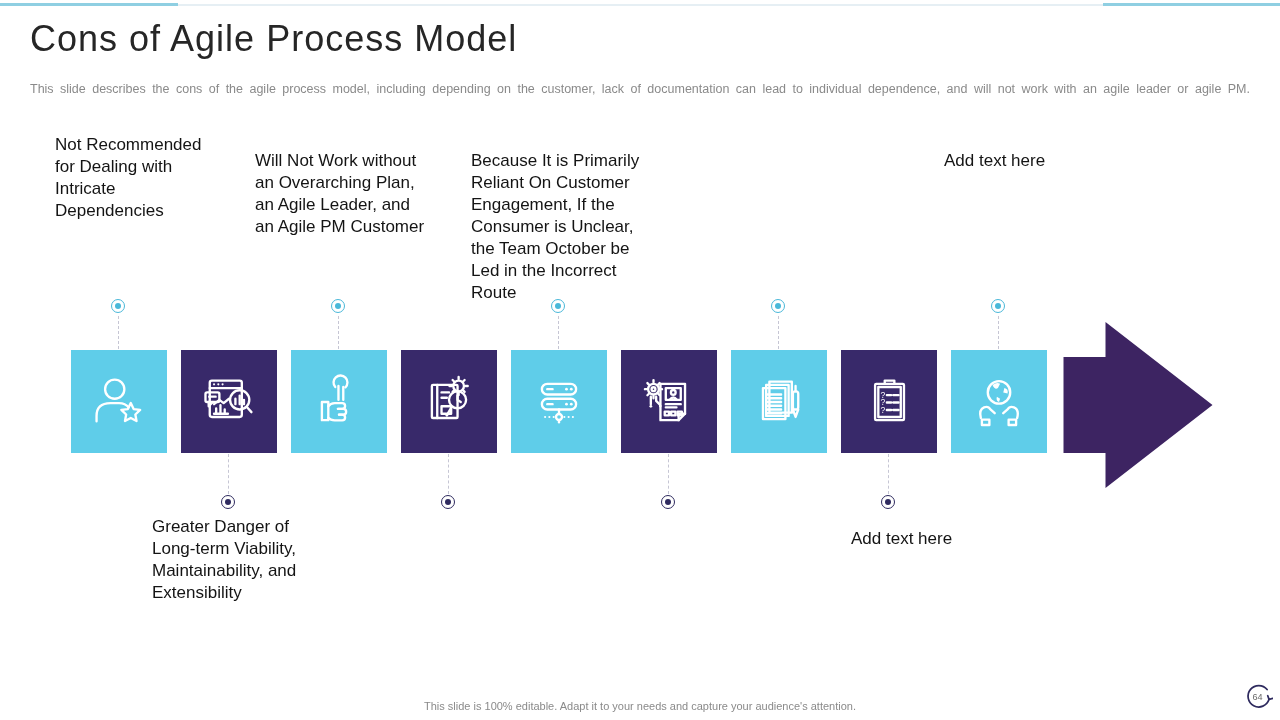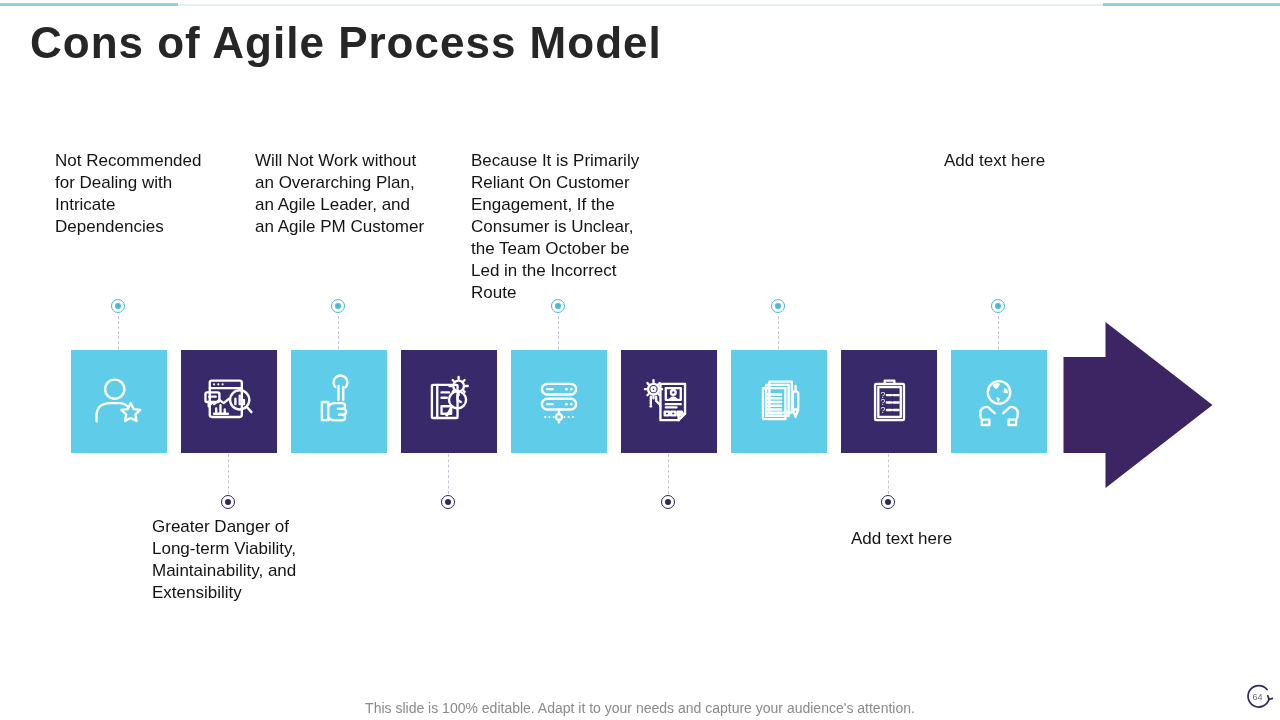--- a/index.html
+++ b/index.html
@@ -3,27 +3,27 @@
 <meta charset="utf-8">
 <style>
   html,body{margin:0;padding:0;background:#fff;}
   .slide{position:relative;width:1280px;height:720px;background:#ffffff;overflow:hidden;
          font-family:"Liberation Sans",sans-serif;}
   
   .topline-full{position:absolute;top:4px;left:0;right:0;height:2px;background:#e6eff4;}
   .topline-left{position:absolute;top:3px;left:0;width:178px;height:3px;background:#8fcfe2;}
   .topline-right{position:absolute;top:3px;left:1103px;right:0;height:3px;background:#8fcfe2;}
   
-  .title{position:absolute;left:30px;top:18px;font-size:44px;font-weight:bold;color:#262626;
+  .title{position:absolute;left:30px;top:18px;font-size:36px;font-weight:normal;color:#262626;
          letter-spacing:1px;white-space:nowrap;}
   .subtitle{position:absolute;left:30px;top:81px;width:1220px;font-size:12.5px;color:#8a8a8a;
             text-align:justify;text-align-last:justify;line-height:16px;}
   
   .label{position:absolute;font-size:17px;line-height:22px;color:#141414;}
-  .tl-1{left:55px;top:150px;width:160px;}
+  .tl-1{left:55px;top:134px;width:160px;}
   .tl-2{left:255px;top:150px;width:176px;}
   .tl-3{left:471px;top:150px;width:186px;}
   .tl-4{left:706px;top:150px;width:200px;}
   .tl-5{left:944px;top:150px;width:150px;}
   .bl-1{left:152px;top:516px;width:158px;}
   .bl-2{left:362px;top:528px;width:185px;}
   .bl-3{left:612px;top:528px;width:168px;}
   .bl-4{left:851px;top:528px;width:150px;}
   
   .tile{position:absolute;top:350px;width:96px;height:103px;display:flex;align-items:center;
@@ -39,34 +39,35 @@
   .dot.cyan{border:1.6px solid #49b8d9;top:299px;}
   .dot.cyan span{background:#49b8d9;}
   .dot.dark{border:1.6px solid #2e2a5e;top:495px;}
   .dot.dark span{background:#2e2a5e;}
   .dash{position:absolute;width:0;border-left:1px dashed #c6c6d4;}
   .dash.up{top:316px;height:33px;}
   .dash.down{top:454px;height:40px;}
   
   .arrow{position:absolute;left:1063px;top:322px;}
   
-  .footer-note{position:absolute;left:0;right:0;top:700px;text-align:center;font-size:14px;
+  .footer-note{position:absolute;left:0;right:0;top:700px;text-align:center;font-size:11px;
                color:#8a8a8a;}
   .page-badge{position:absolute;left:1243px;top:682px;width:30px;height:30px;}
 </style>
 </head>
 <body>
 
 <div class="slide">
 
   <div class="topline-full"></div>
   <div class="topline-left"></div>
   <div class="topline-right"></div>
 
   <div class="title">Cons of Agile Process Model</div>
+  <div class="subtitle">This slide describes the cons of the agile process model, including depending on the customer, lack of documentation can lead to individual dependence, and will not work with an agile leader or agile PM.</div>
 
   <div class="label tl-1">Not Recommended for Dealing with Intricate Dependencies</div>
   <div class="label tl-2">Will Not Work without an Overarching Plan, an Agile Leader, and an Agile PM Customer</div>
   <div class="label tl-3">Because It is Primarily Reliant On Customer Engagement, If the Consumer is Unclear, the Team October be Led in the Incorrect Route</div>
   <div class="label tl-5">Add text here</div>
 
   <div class="dot cyan" style="left:111px">
       <span></span>
     </div>
   <div class="dot cyan" style="left:331px">

